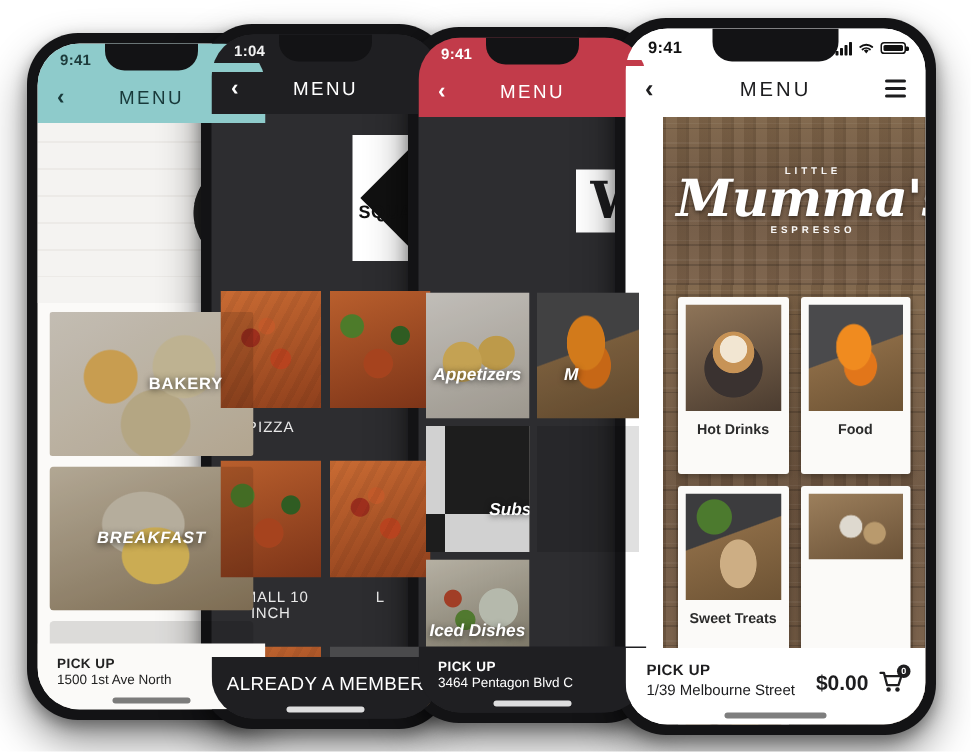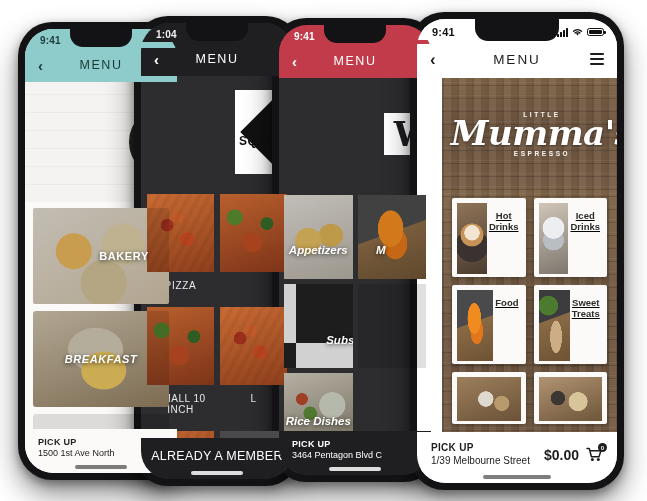--- a/index.html
+++ b/index.html
@@ -237,23 +237,23 @@
       radial-gradient(circle at 30% 48%, #3c3733 0 14%, transparent 15%),
       linear-gradient(160deg,#b09372,#6e5639);}
 
   
   .grid-wrap{
     position:absolute;left:0;right:0;top:0;bottom:0;
     padding:8px 10px 0 10px;box-sizing:border-box;
     display:grid;grid-template-columns:1fr 1fr;gap:8px;align-content:start;
   }
   .gcard{
-    background:#fbfaf8;border-radius:2px;padding:5px 5px 3px 5px;
+    background:#fbfaf8;border-radius:2px;padding:5px 5px 16px 5px;
     box-shadow:0 2px 5px rgba(0,0,0,.3);
-    display:flex;flex-direction:row;text-decoration:underline;
+    display:flex;flex-direction:column;
   }
   .gcard .thumb{position:relative;width:100%;height:71px;overflow:hidden;}
   .gcard .gcap{
     text-align:center;font-size:9.5px;font-weight:bold;color:#2b2b2b;
     padding:7px 2px 8px 2px;
   }
 
   
   .bottombar{
     position:absolute;left:0;right:0;bottom:0;z-index:22;
@@ -443,21 +443,21 @@
             <span class="label" style="font-size:11.5px;font-style:italic;margin-top:28px;margin-left:44px;">Subs</span>
           </div>
           <div class="cat-tile" style="height:84px;">
             <div class="ph ph-salad"></div>
             <div class="scrim"></div>
           </div>
 
           <div class="cat-tile" style="height:62px;">
             <div class="ph ph-rice"></div>
             <div class="scrim"></div>
-            <span class="label" style="font-size:11.5px;font-style:italic;margin-top:34px;">Rice Dishes</span>
+            <span class="label" style="font-size:11.5px;font-style:italic;margin-top:34px;">Iced Dishes</span>
           </div>
           <div class="cat-tile" style="height:62px;">
             <div class="ph ph-salad"></div>
           </div>
         </div>
 
         <div class="bottombar" style="background:#1f1f22;color:#ffffff;">
           <div class="bb-left">
             <div class="bb-title">PICK UP</div>
             <div class="bb-sub">3464 Pentagon Blvd C</div>
@@ -517,26 +517,20 @@
         <div class="hero-wood" style="position:absolute;left:0;right:0;top:112px;bottom:0;">
           <div class="grid-wrap">
 
             <div class="gcard">
               <div class="thumb">
                 <div class="ph ph-latte"></div>
               </div>
               <div class="gcap">Hot Drinks</div>
             </div>
 
-            <div class="gcard">
-              <div class="thumb">
-                <div class="ph ph-iced"></div>
-              </div>
-              <div class="gcap">Iced Drinks</div>
-            </div>
 
             <div class="gcard">
               <div class="thumb">
                 <div class="ph ph-croissant"></div>
               </div>
               <div class="gcap">Food</div>
             </div>
 
             <div class="gcard">
               <div class="thumb">

